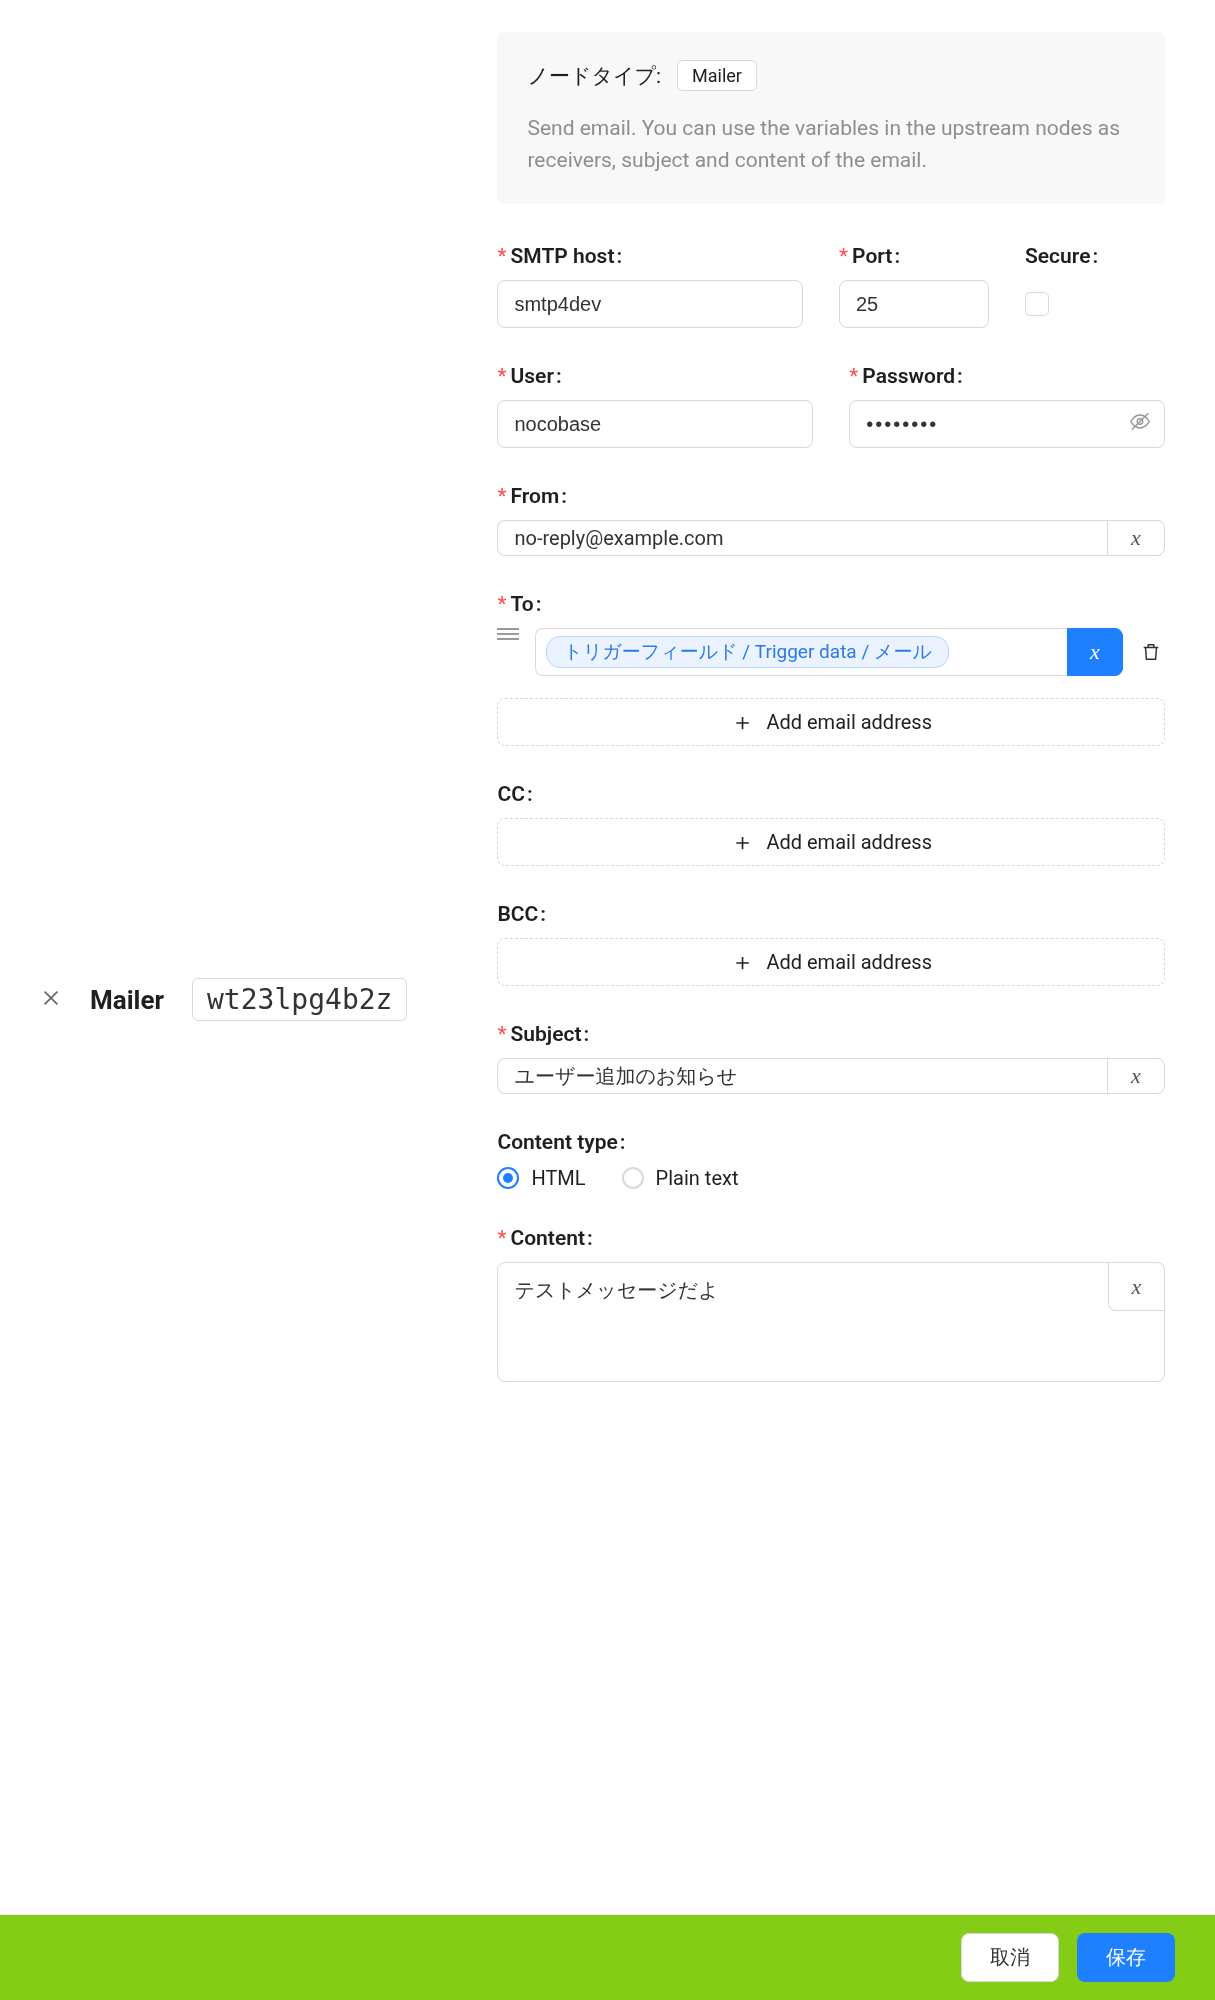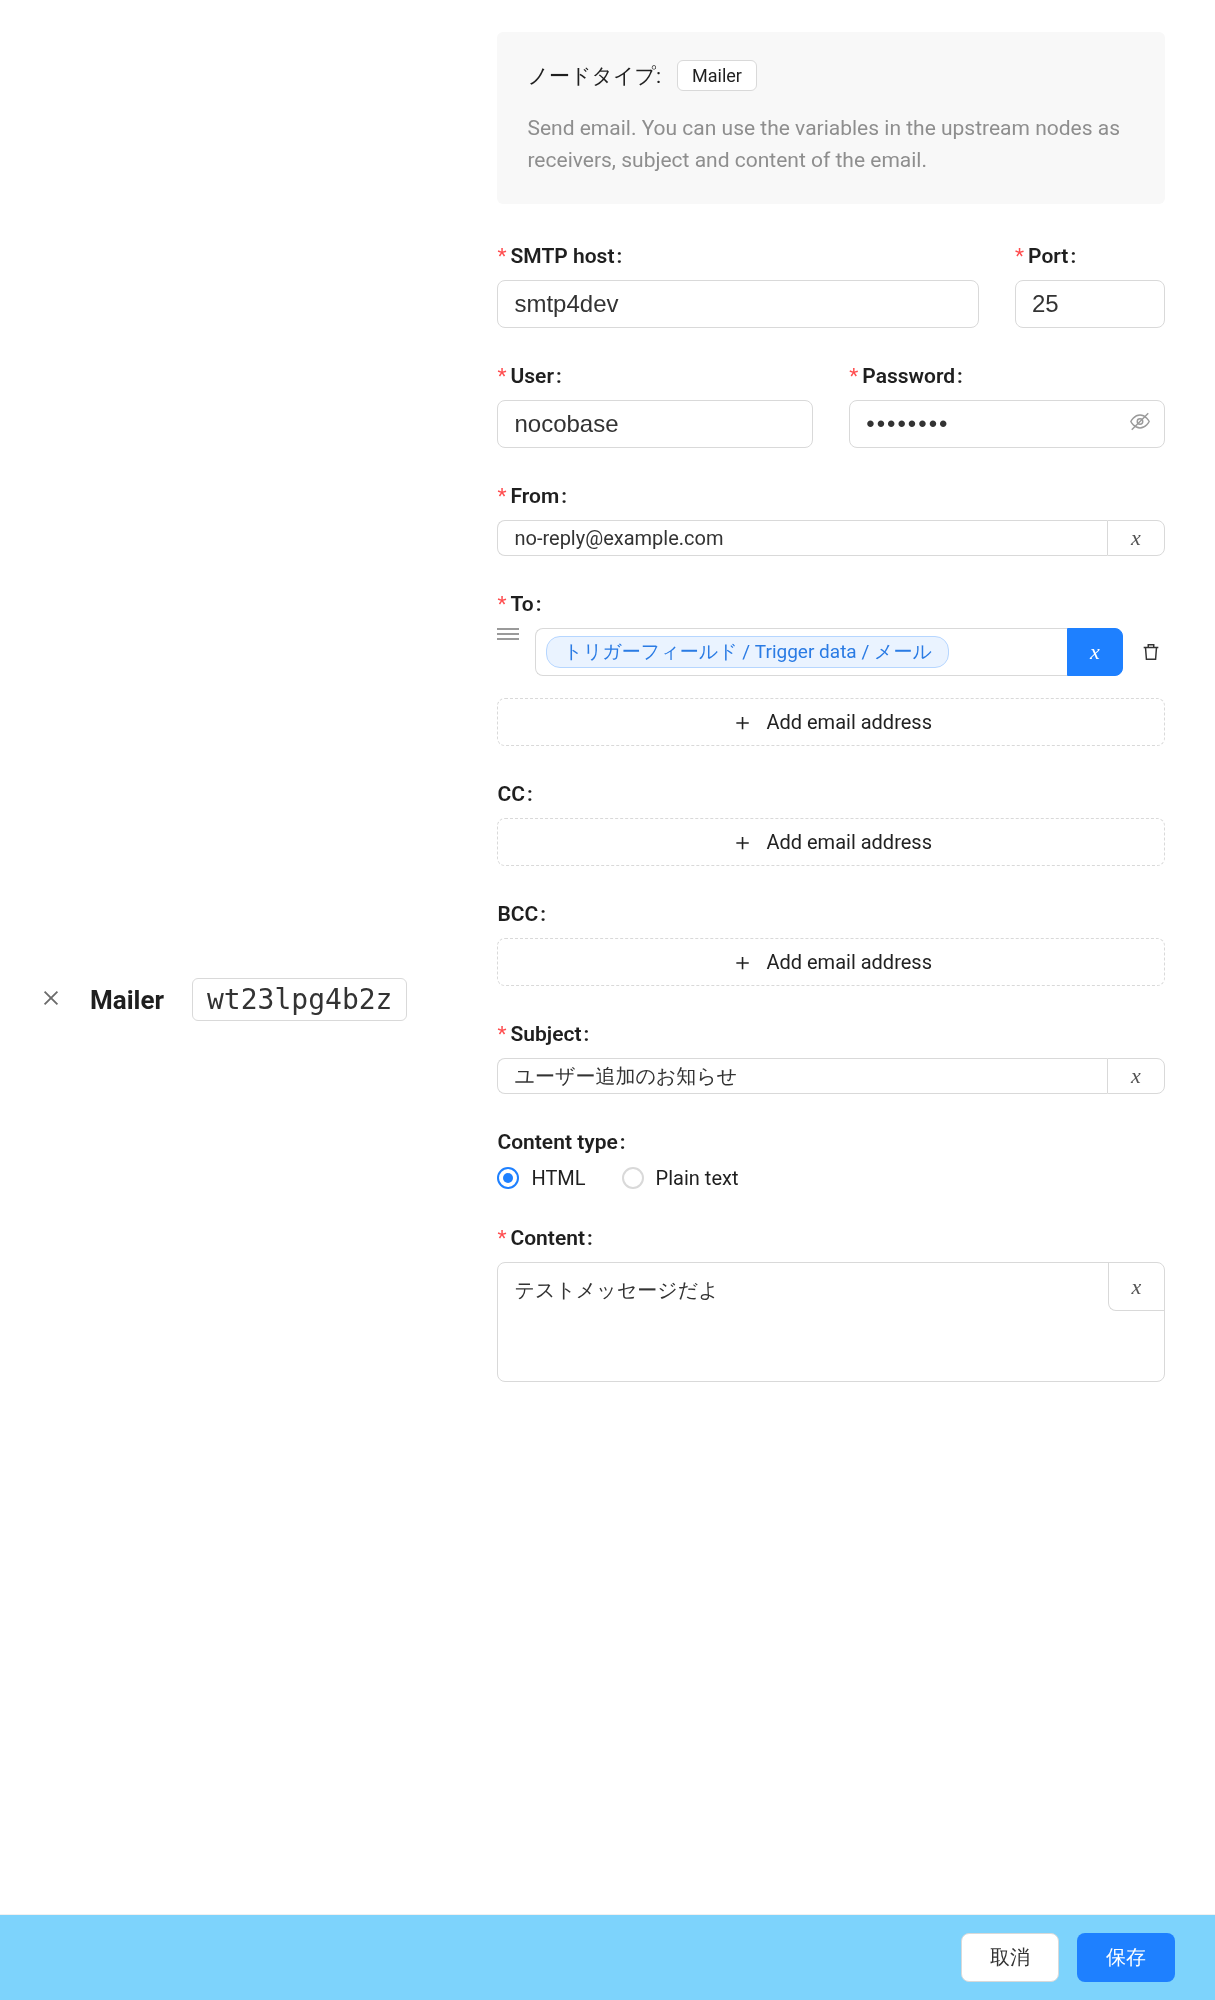--- a/index.html
+++ b/index.html
@@ -97,21 +97,21 @@
   .label .req {
     color: #ff4d4f;
     margin-right: 4px;
     font-weight: 400;
   }
   .label .colon::after { content: ":"; margin-left: 2px; }
   .input {
     border: 1px solid #d9d9d9;
     border-radius: 8px;
     padding: 10px 16px;
-    font-size: 24px;
+    font-size: 20px;
     height: 48px;
     width: 100%;
     background: #fff;
     color: #333;
   }
   .input-wrap { position: relative; }
   .eye-icon {
     position: absolute;
     right: 14px;
     top: 50%;
@@ -270,21 +270,21 @@
     font-family: "Times New Roman", serif;
     font-size: 22px;
     color: #555;
     cursor: pointer;
   }
   .footer {
     position: fixed;
     bottom: 0;
     width: 1215px;
     border-top: 1px solid #f0f0f0;
-    background: #7dd3fc;
+    background: #84cc16;
     padding: 18px 40px;
     display: flex;
     justify-content: flex-end;
     gap: 18px;
   }
   .btn {
     border-radius: 8px;
     padding: 10px 28px;
     font-size: 20px;
     cursor: pointer;
@@ -326,20 +326,26 @@
           </div>
         <input class="input" value="smtp4dev" style="">
       </div>
       <div class="form-col col-port">
         <div class="label">
             <span class="req">*</span>
             <span class="colon">Port</span>
           </div>
         <input class="input" value="25" style="">
       </div>
+      <div class="form-col col-secure">
+        <div class="label">
+            <span class="colon">Secure</span>
+          </div>
+        <div class="checkbox"></div>
+      </div>
     </div>
 
     <div class="form-row">
       <div class="form-col col-half">
         <div class="label">
             <span class="req">*</span>
             <span class="colon">User</span>
           </div>
         <input class="input" value="nocobase" style="">
       </div>

